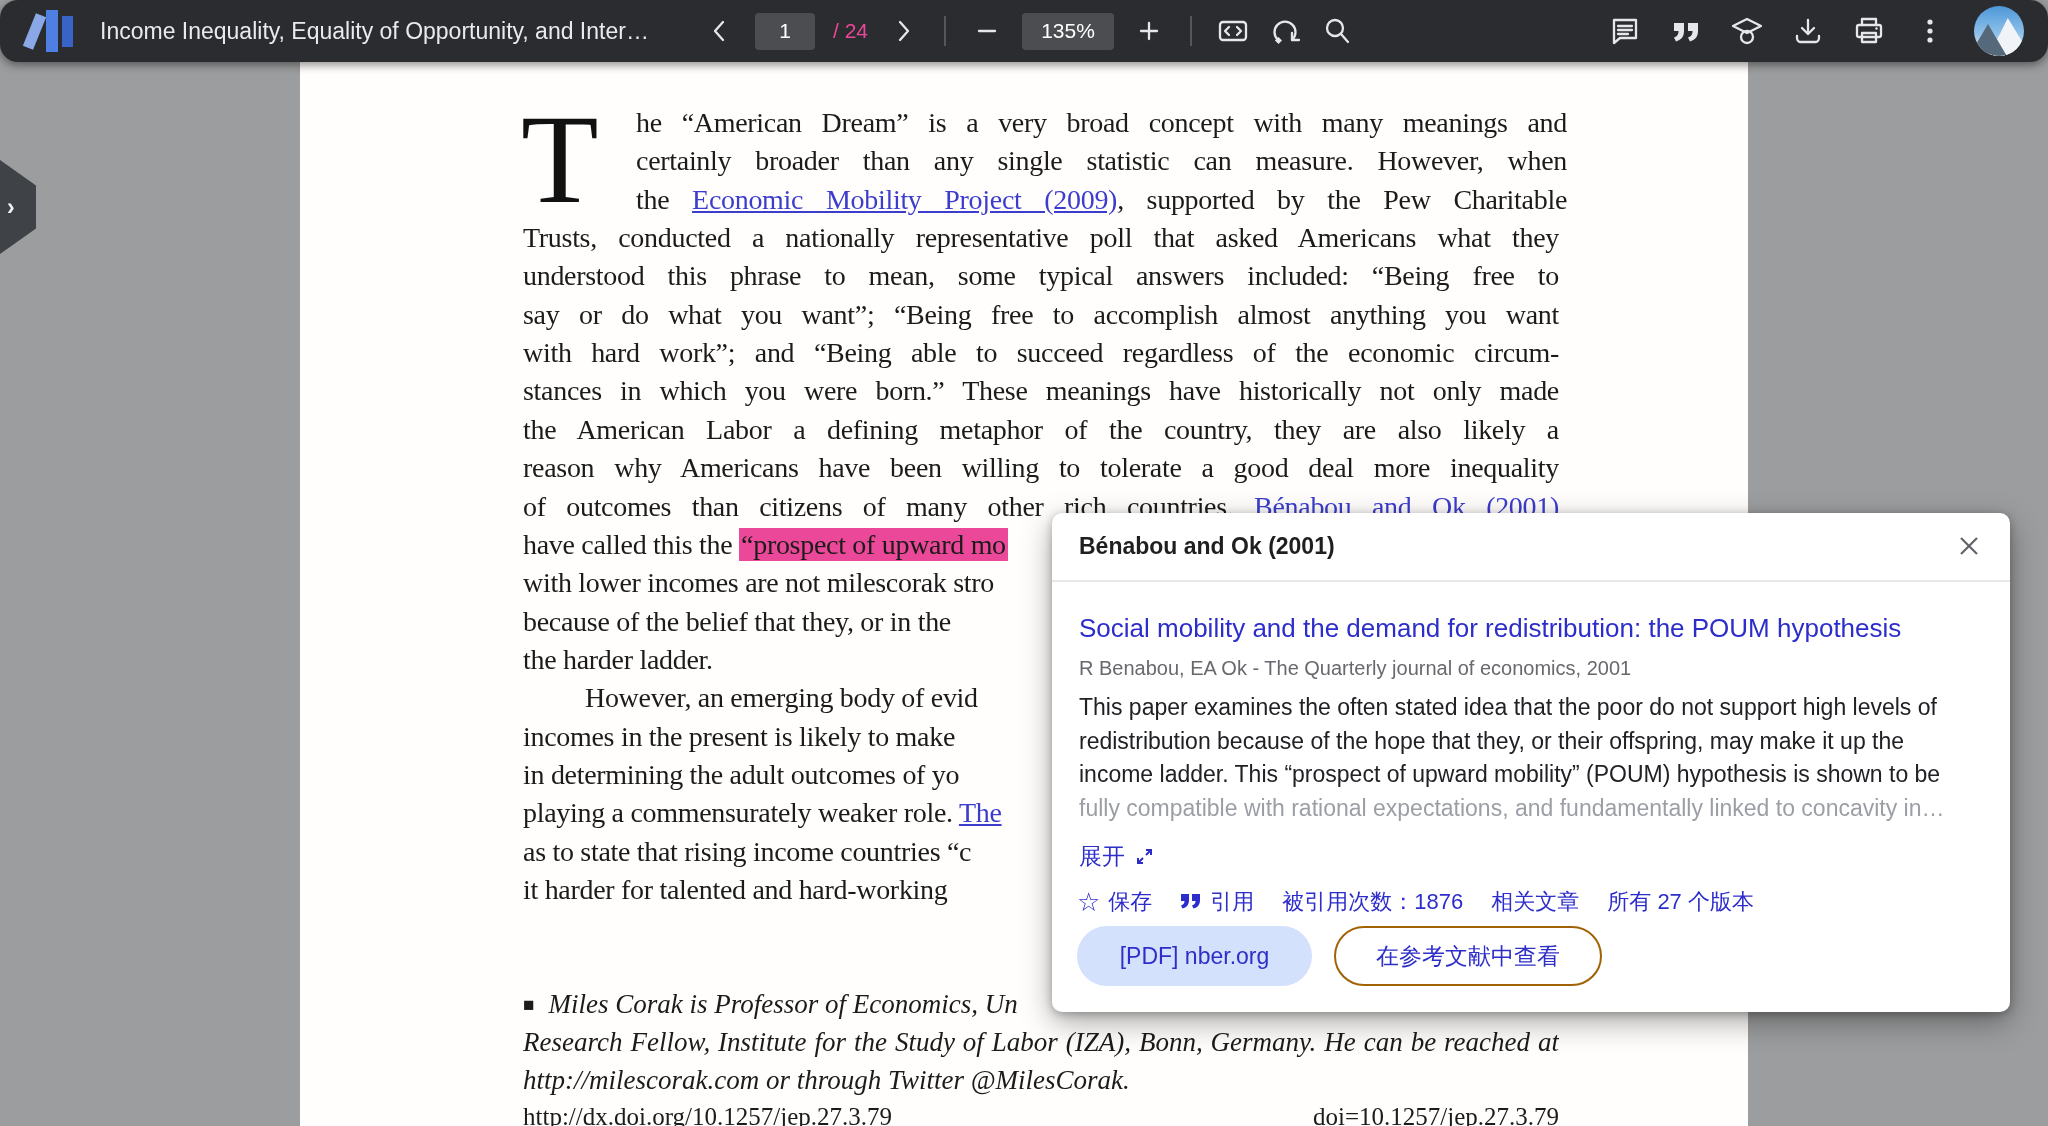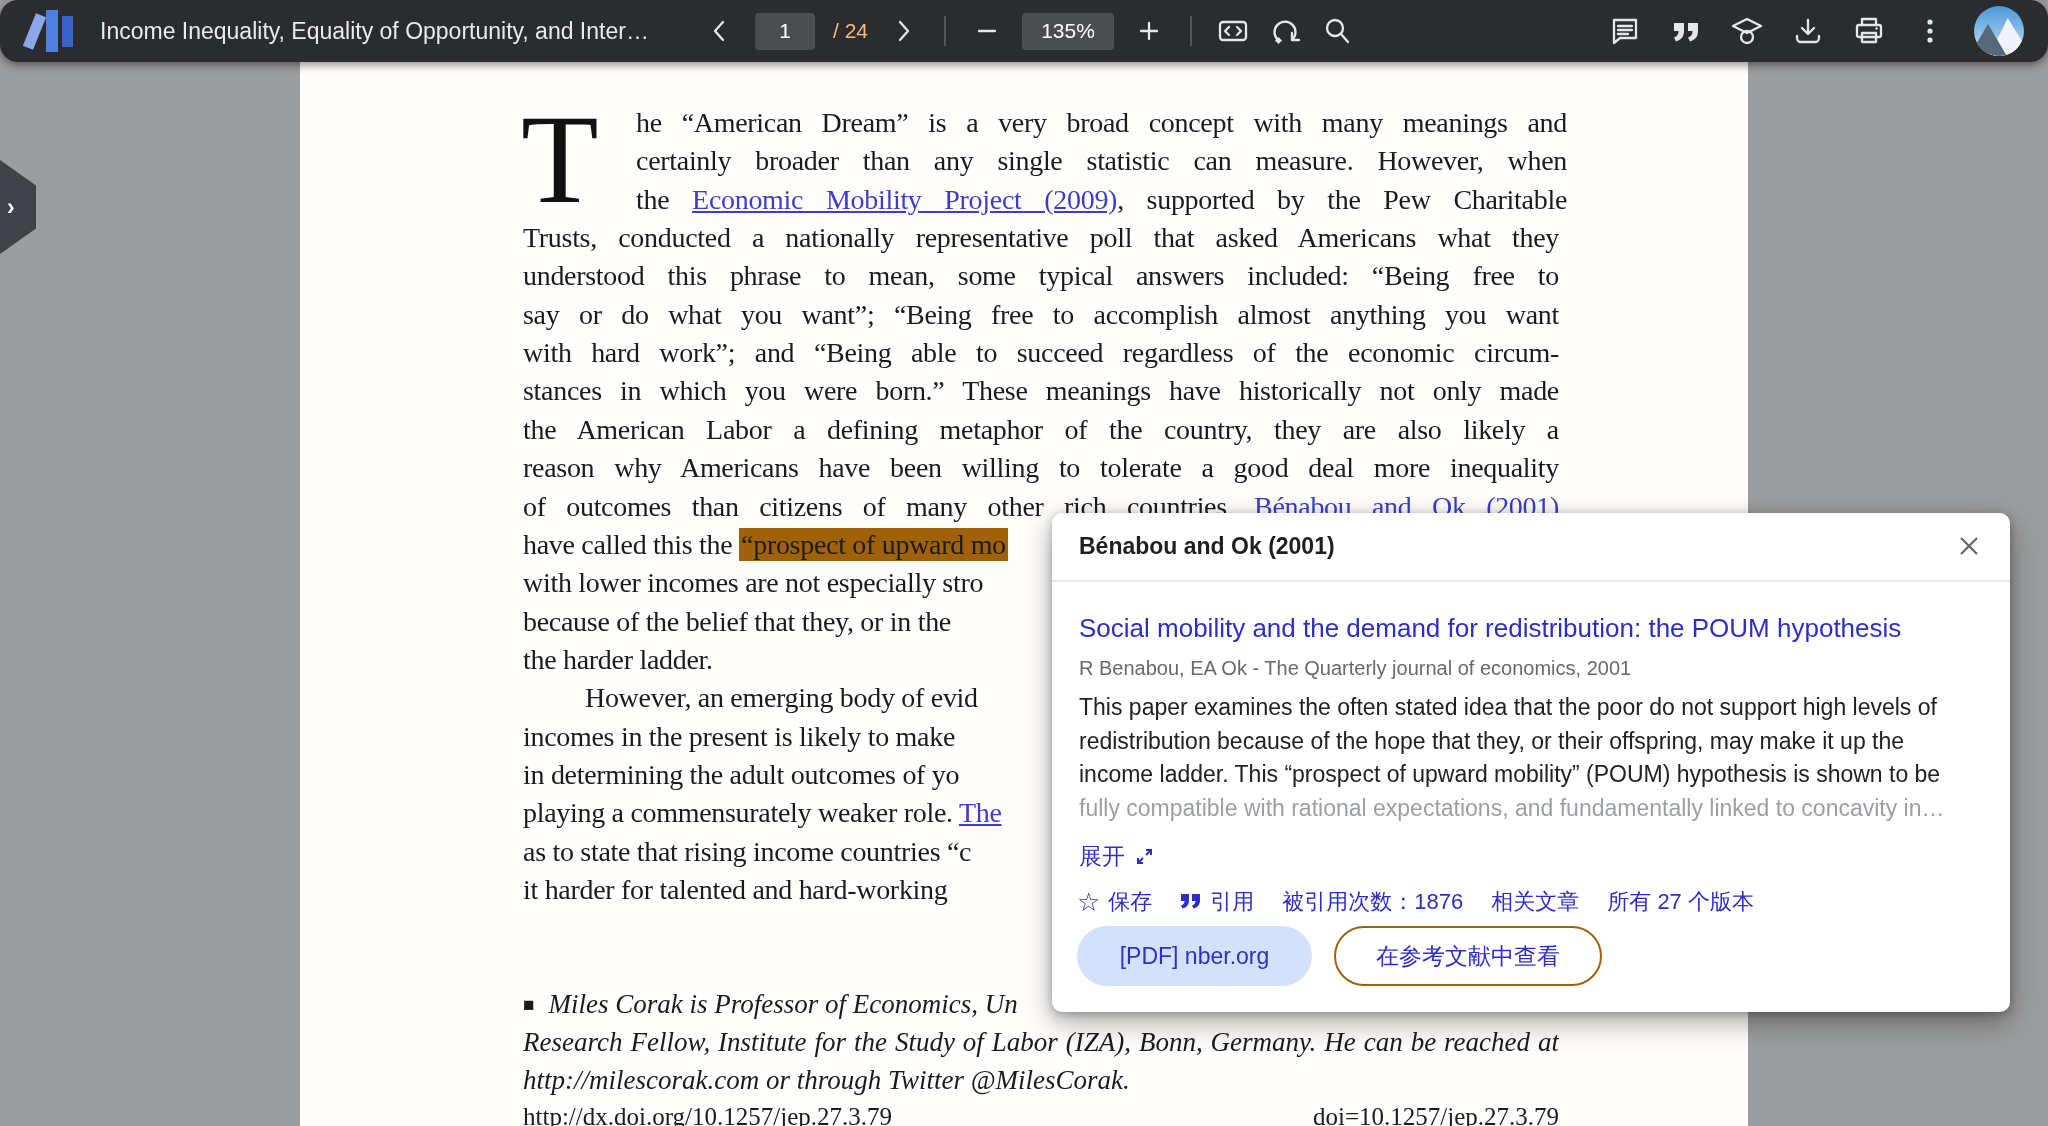--- a/index.html
+++ b/index.html
@@ -15,21 +15,21 @@
   .tb-title{position:absolute;left:100px;top:0;height:62px;line-height:62px;color:#e8eaed;
             font-size:23px;white-space:nowrap;}
   .tb-center{position:absolute;left:703px;top:0;height:62px;display:flex;align-items:center;gap:18px;}
   .tb-right{position:absolute;right:24px;top:0;height:62px;display:flex;align-items:center;gap:27px;}
   .tbicon{width:34px;height:34px;display:flex;align-items:center;justify-content:center;cursor:pointer;}
   .tbicon svg{stroke:#e5e7ea;fill:none;stroke-width:2.3;stroke-linecap:round;stroke-linejoin:round;}
   .tb-box{background:#4c4d50;border:none;border-radius:4px;color:#fff;height:35px;text-align:center;
           font-size:21px;font-family:"Liberation Sans",sans-serif;}
   #page-box{width:56px;}
   #zoom-box{width:88px;}
-  .tb-total{color:#fdba74;font-size:21px;white-space:nowrap;}
+  .tb-total{color:#ec4899;font-size:21px;white-space:nowrap;}
   .tb-div{width:2px;height:30px;background:#55565a;margin:0 6px;}
   .avatar{width:50px;height:50px;border-radius:50%;overflow:hidden;position:relative;
           background:linear-gradient(#4d97d8 0%,#8ec1ea 55%,#e9eef3 100%);cursor:pointer;}
   .avatar .m1{position:absolute;left:-6px;bottom:-2px;width:40px;height:34px;background:#56697a;
               clip-path:polygon(50% 0,100% 100%,0 100%);}
   .avatar .m2{position:absolute;right:-8px;bottom:-2px;width:44px;height:40px;background:#f0f4f8;
               clip-path:polygon(45% 0,100% 100%,0 100%);}
   .avatar .m3{position:absolute;left:10px;bottom:-2px;width:30px;height:22px;background:#d6dee6;
               clip-path:polygon(50% 0,100% 100%,0 100%);}
   
@@ -40,21 +40,21 @@
   .page{position:absolute;left:300px;top:62px;width:1448px;height:1064px;background:#fffefd;z-index:1;}
   .doc{position:absolute;left:223px;top:42px;width:1036px;color:#1b1b1b;
        font-family:"Liberation Serif","DejaVu Serif",serif;}
   .dropcap{position:absolute;left:-2px;top:-8px;font-size:127px;line-height:1;color:#111;}
   .line{position:absolute;left:0;width:1036px;height:39px;font-size:28px;letter-spacing:-0.3px;
         line-height:38.35px;white-space:nowrap;overflow:visible;}
   .line.j{white-space:normal;text-align:justify;height:39px;overflow:hidden;}
   .line.j::after{content:"";display:inline-block;width:100%;height:0;vertical-align:top;}
   .line.t3{left:113px;width:931px;}
   .doclink{color:#3c3ccd;text-decoration:underline;cursor:pointer;}
-  .hl{background:#a16207;padding:1px 2px;cursor:pointer;}
+  .hl{background:#ec4899;padding:1px 2px;cursor:pointer;}
   .footnote{position:absolute;left:0;width:1036px;font-style:italic;font-size:27px;line-height:38px;
             white-space:nowrap;}
   .footnote .sq{font-style:normal;font-size:19px;vertical-align:2px;margin-right:14px;}
   .fn-j{white-space:normal;text-align:justify;height:39px;overflow:hidden;}
   .fn-j::after{content:"";display:inline-block;width:100%;height:0;vertical-align:top;}
   .doiline{position:absolute;left:0;width:1036px;font-size:25px;white-space:nowrap;}
   .doi-r{position:absolute;right:0;top:0;}
   
   .popup{position:absolute;left:1052px;top:513px;width:958px;height:499px;background:#fff;z-index:40;
          border-radius:10px;box-shadow:0 10px 30px rgba(0,0,0,.35),0 2px 8px rgba(0,0,0,.25);}
@@ -206,21 +206,21 @@
         <div class="line j t3" style="top: 76.7px;"><span>the </span><span class="doclink">Economic Mobility Project (2009)</span><span>, supported by the Pew Charitable</span></div>
         <div class="line j" style="top: 115.05px;"><span>Trusts, conducted a nationally representative poll that asked Americans what they</span></div>
         <div class="line j" style="top: 153.4px;"><span>understood this phrase to mean, some typical answers included: “Being free to</span></div>
         <div class="line j" style="top: 191.75px;"><span>say or do what you want”; “Being free to accomplish almost anything you want</span></div>
         <div class="line j" style="top: 230.1px;"><span>with hard work”; and “Being able to succeed regardless of the economic circum-</span></div>
         <div class="line j" style="top: 268.45px;"><span>stances in which you were born.” These meanings have historically not only made</span></div>
         <div class="line j" style="top: 306.8px;"><span>the American Labor a defining metaphor of the country, they are also likely a</span></div>
         <div class="line j" style="top: 345.15px;"><span>reason why Americans have been willing to tolerate a good deal more inequality</span></div>
         <div class="line j" style="top: 383.5px;"><span>of outcomes than citizens of many other rich countries. </span><span class="doclink">Bénabou and Ok (2001)</span></div>
         <div class="line" style="top: 421.85px;"><span>have called this the </span><span class="hl">“prospect of upward mo</span></div>
-        <div class="line" style="top: 460.2px;"><span>with lower incomes are not especially stro</span></div>
+        <div class="line" style="top: 460.2px;"><span>with lower incomes are not milescorak stro</span></div>
         <div class="line" style="top: 498.55px;"><span>because of the belief that they, or in the </span></div>
         <div class="line" style="top: 536.9px;"><span>the harder ladder.</span></div>
         <div class="line" style="top: 575.25px; text-indent: 62px;"><span>However, an emerging body of evid</span></div>
         <div class="line" style="top: 613.6px;"><span>incomes in the present is likely to make </span></div>
         <div class="line" style="top: 651.95px;"><span>in determining the adult outcomes of yo</span></div>
         <div class="line" style="top: 690.3px;"><span>playing a commensurately weaker role. </span><span class="doclink">The</span></div>
         <div class="line" style="top: 728.65px;"><span>as to state that rising income countries “c</span></div>
         <div class="line" style="top: 767px;"><span>it harder for talented and hard-working </span></div>
       </div>
 

